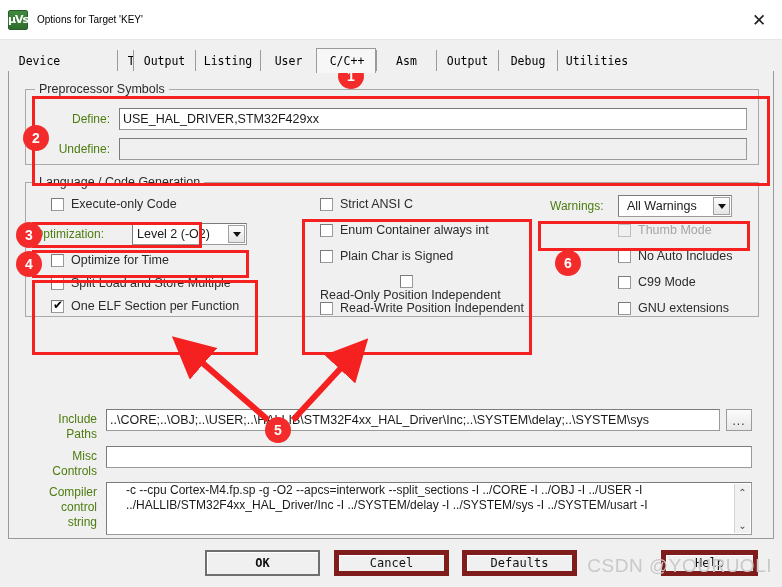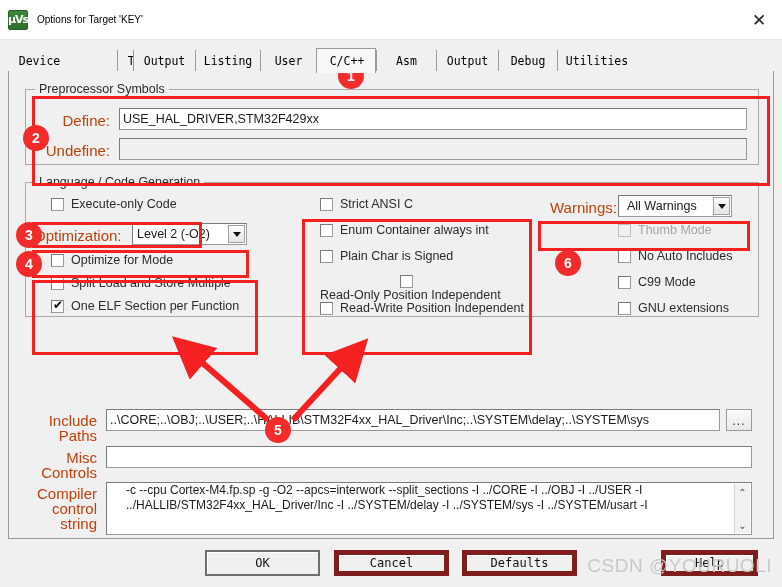--- a/index.html
+++ b/index.html
@@ -101,21 +101,21 @@
     border: 1px solid #9a9a9a;
     border-top-color: #7b7b7b; border-left-color: #7b7b7b;
     font-size: 12.5px; color: #1a1a1a;
     padding: 1px 3px;
     display: flex; align-items: center;
     overflow: hidden; white-space: nowrap;
   }
   .field.readonly { background: #f0f0f0; }
   .lbl {
     position: absolute;
-    font-size: 15px; color: #c2410c;
+    font-size: 12px; color: #4d7c0f;
     white-space: nowrap;
   }
   .lbl.right { text-align: right; }
 
   
   .cb {
     position: absolute;
     display: flex; align-items: center;
     font-size: 12.5px; color: #2b2b2b;
     white-space: nowrap;
@@ -198,21 +198,21 @@
   
   .btn {
     position: absolute;
     background: #f0f0f0;
     border: 5px solid #7f1d1d;
     box-shadow: inset 1px 1px 0 #ffffff;
     display: flex; align-items: center; justify-content: center;
     font-family: "DejaVu Sans Mono", monospace;
     font-size: 12px; color: #111;
   }
-  .btn.default { border: 2px solid #6f6f6f; }
+  .btn.default { border: 2px solid #6f6f6f; font-weight: bold; }
 
   
   .hl {
     position: absolute;
     border: 3px solid #f52020;
     pointer-events: none;
   }
   .badge {
     position: absolute;
     width: 26px; height: 26px; border-radius: 50%;
@@ -280,21 +280,21 @@
       <span class="lbl" style="left:8px; top:44px;">Optimization:</span>
       <div class="combo" style="left:106px; top:40px; width:115px; height:22px;">
         <span>Level 2 (-O2)</span>
         <span class="arrowbtn">
             <i class="car"></i>
           </span>
       </div>
 
       <div class="cb" style="left:25px; top:70px;">
         <span class="box"></span>
-        <span>Optimize for Mode</span>
+        <span>Optimize for Time</span>
       </div>
       <div class="cb" style="left:25px; top:93px;">
         <span class="box"></span>
         <span>Split Load and Store Multiple</span>
       </div>
       <div class="cb" style="left:25px; top:116px;">
         <span class="box">
             <i class="tick">✔</i>
           </span>
         <span>One ELF Section per Function</span>

